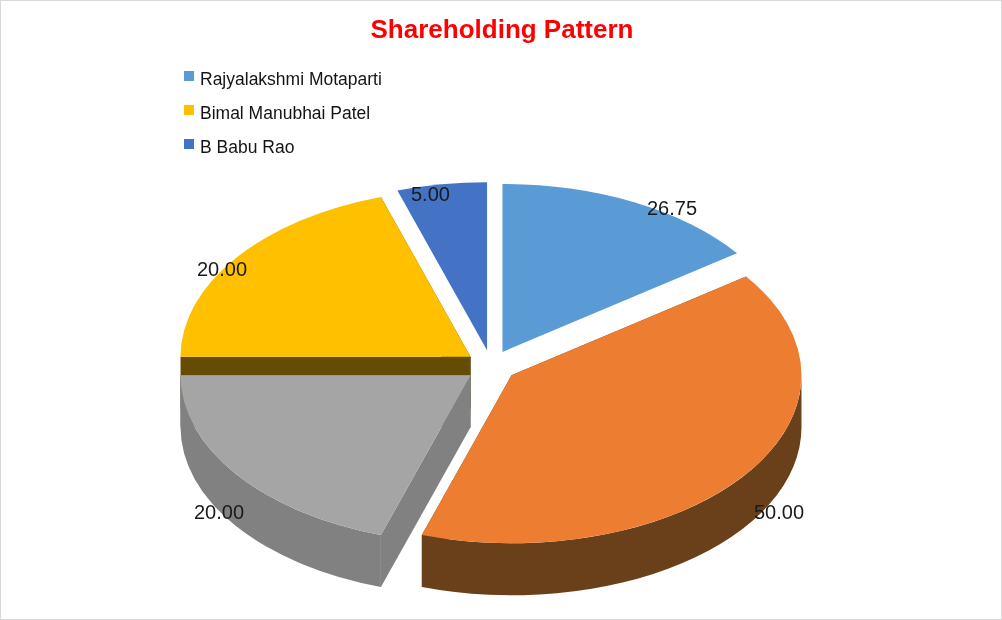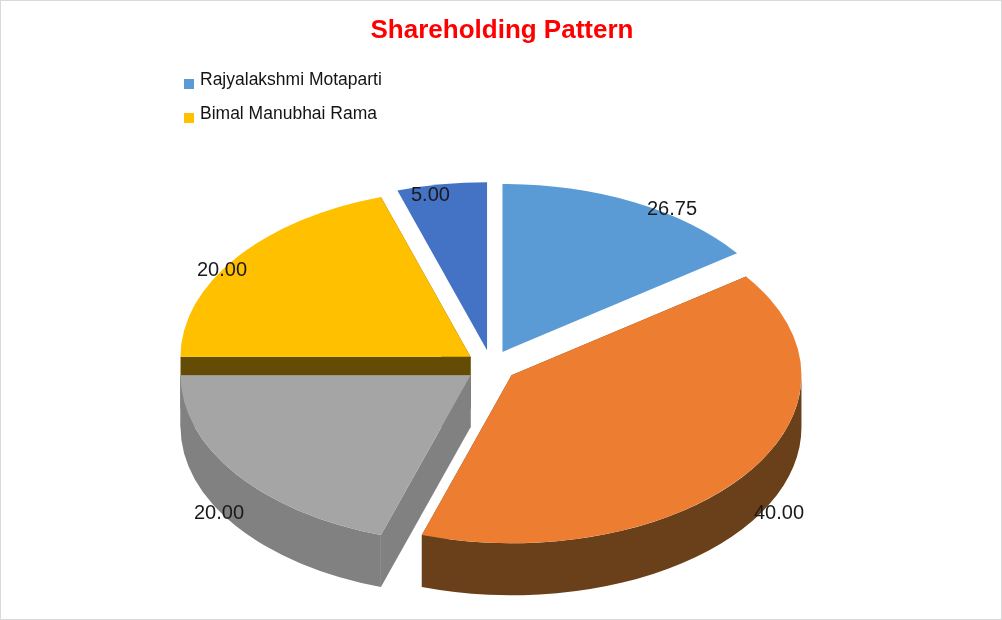--- a/index.html
+++ b/index.html
@@ -39,21 +39,21 @@
   }
   .legend-row {
     display: flex;
     flex-direction: row;
     height: 34px;
     align-items: center;
   }
   .legend-item {
     display: flex;
     flex-direction: row;
-    align-items: flex-end;
+    align-items: flex-start;
     white-space: nowrap;
   }
   .legend-item.col1 { width: 322px; }
   .legend-swatch {
     width: 10px;
     height: 10px;
     margin-right: 6px;
     flex: 0 0 auto;
   }
   .legend-label {
@@ -90,24 +90,30 @@
     <div class="legend-row">
       <div class="legend-item col1">
         <span class="legend-swatch" style="background:#5B9BD5"></span>
         <span class="legend-label">Rajyalakshmi Motaparti</span>
       </div>
     </div>
 
     <div class="legend-row">
       <div class="legend-item">
         <span class="legend-swatch" style="background:#FFC000"></span>
-        <span class="legend-label">Bimal Manubhai Rama</span>
+        <span class="legend-label">Bimal Manubhai Patel</span>
       </div>
     </div>
 
+    <div class="legend-row">
+      <div class="legend-item col1">
+        <span class="legend-swatch" style="background:#4472C4"></span>
+        <span class="legend-label">B Babu Rao</span>
+      </div>
+    </div>
 
   </div>
 
   <div id="pie-area">
     <svg id="pie-svg" width="1002" height="430" viewBox="0 0 1002 430">
         <path d="M 486.04220803448214 179.355016684973 L 486.0422080344821 11.355016684973009 L 486.0422080344821 63.35501668497301 L 486.04220803448214 231.355016684973 Z" fill="#1B2A4A"></path>
         <path d="M 501.4859596434105 180.88645665685627 L 501.4859596434105 12.886456656856268 L 501.4859596434105 64.88645665685627 L 501.4859596434105 232.88645665685627 Z" fill="#31506E"></path>
         <path d="M 469.5318700423138 185.68948160368723 L 179.5318700423138 185.68948160368726 L 179.5318700423138 237.68948160368726 L 469.5318700423138 237.68948160368723 Z" fill="#654C04"></path>
         <path d="M 469.5318700423138 185.68948160368723 L 379.916941673579 25.911986866101444 L 379.916941673579 77.91198686610144 L 469.5318700423138 237.68948160368723 Z" fill="#654C04"></path>
         <path d="M 510.4681299576862 204.31051839631277 L 745.083058326421 105.56259601117729 L 745.083058326421 157.56259601117728 L 510.4681299576862 256.3105183963128 Z" fill="#69401A"></path>
@@ -117,19 +123,19 @@
         <path d="M 469.5318700423138 204.31051839631277 L 179.5318700423138 204.3105183963128 L 179.5318700423138 256.3105183963128 L 469.5318700423138 256.3105183963128 Z" fill="#818181"></path>
         <path d="M 379.9169416735791 364.0880131338986 A 290 168 0 0 1 179.5318700423138 204.3105183963128 L 179.5318700423138 256.3105183963128 A 290 168 0 0 0 379.9169416735791 416.0880131338986 Z" fill="#818181"></path>
         <path d="M 486.04220803448214 179.355016684973 L 396.42727966574734 19.577521947387226 A 290 168 0 0 1 486.0422080344821 11.355016684973009 Z" fill="#4472C4"></path>
         <path d="M 501.4859596434105 180.88645665685627 L 501.4859596434105 12.886456656856268 A 290 168 0 0 1 736.1008880121453 82.13853427172079 Z" fill="#5B9BD5"></path>
         <path d="M 469.5318700423138 185.68948160368723 L 179.5318700423138 185.68948160368726 A 290 168 0 0 1 379.916941673579 25.911986866101444 Z" fill="#FFC000"></path>
         <path d="M 510.4681299576862 204.31051839631277 L 745.083058326421 105.56259601117729 A 290 168 0 0 1 420.8532015889515 364.0880131338986 Z" fill="#ED7D31"></path>
         <path d="M 469.5318700423138 204.31051839631277 L 379.9169416735791 364.0880131338986 A 290 168 0 0 1 179.5318700423138 204.3105183963128 Z" fill="#A5A5A5"></path>
       </svg>
 
     <div class="data-label" style="left:646px;top:26px">26.75</div>
-    <div class="data-label" style="left:753px;top:330px">40.00</div>
+    <div class="data-label" style="left:753px;top:330px">50.00</div>
     <div class="data-label" style="left:193px;top:330px">20.00</div>
     <div class="data-label" style="left:196px;top:87px">20.00</div>
     <div class="data-label" style="left:410px;top:12px">5.00</div>
   </div>
 
 </div>
 
 </body></html>

